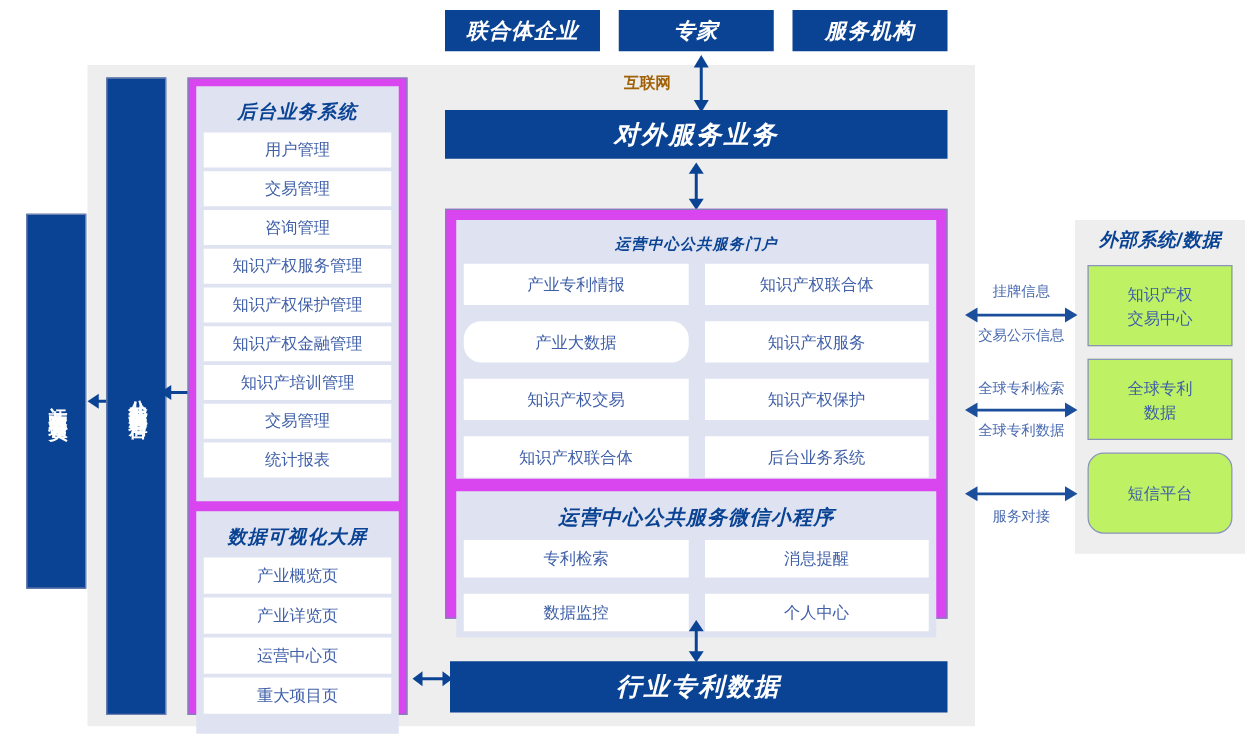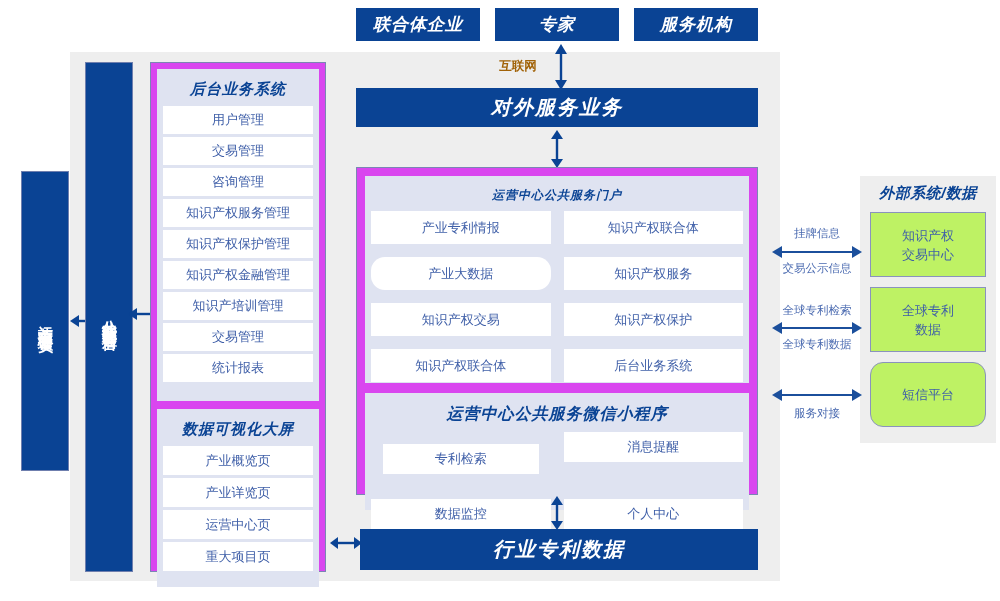--- a/index.html
+++ b/index.html
@@ -224,21 +224,21 @@
         </div>
       <div class="cell" style="height:33px;margin:0;">
           <span>后台业务系统</span>
         </div>
     </div>
   </div>
 
   <div class="panel" style="margin-top:10px;height:105px;">
     <div class="panel-title" style="font-size:16px;">运营中心公共服务微信小程序</div>
     <div class="grid2">
-      <div class="cell" style="height:30px;margin:12px;text-align:right;">
+      <div class="cell" style="height:30px;margin:0;text-align:right;">
           <span>专利检索</span>
         </div>
       <div class="cell" style="height:30px;margin:0;">
           <span>消息提醒</span>
         </div>
       <div class="cell" style="height:30px;margin:0;">
           <span>数据监控</span>
         </div>
       <div class="cell" style="height:30px;margin:0;">
           <span>个人中心</span>

